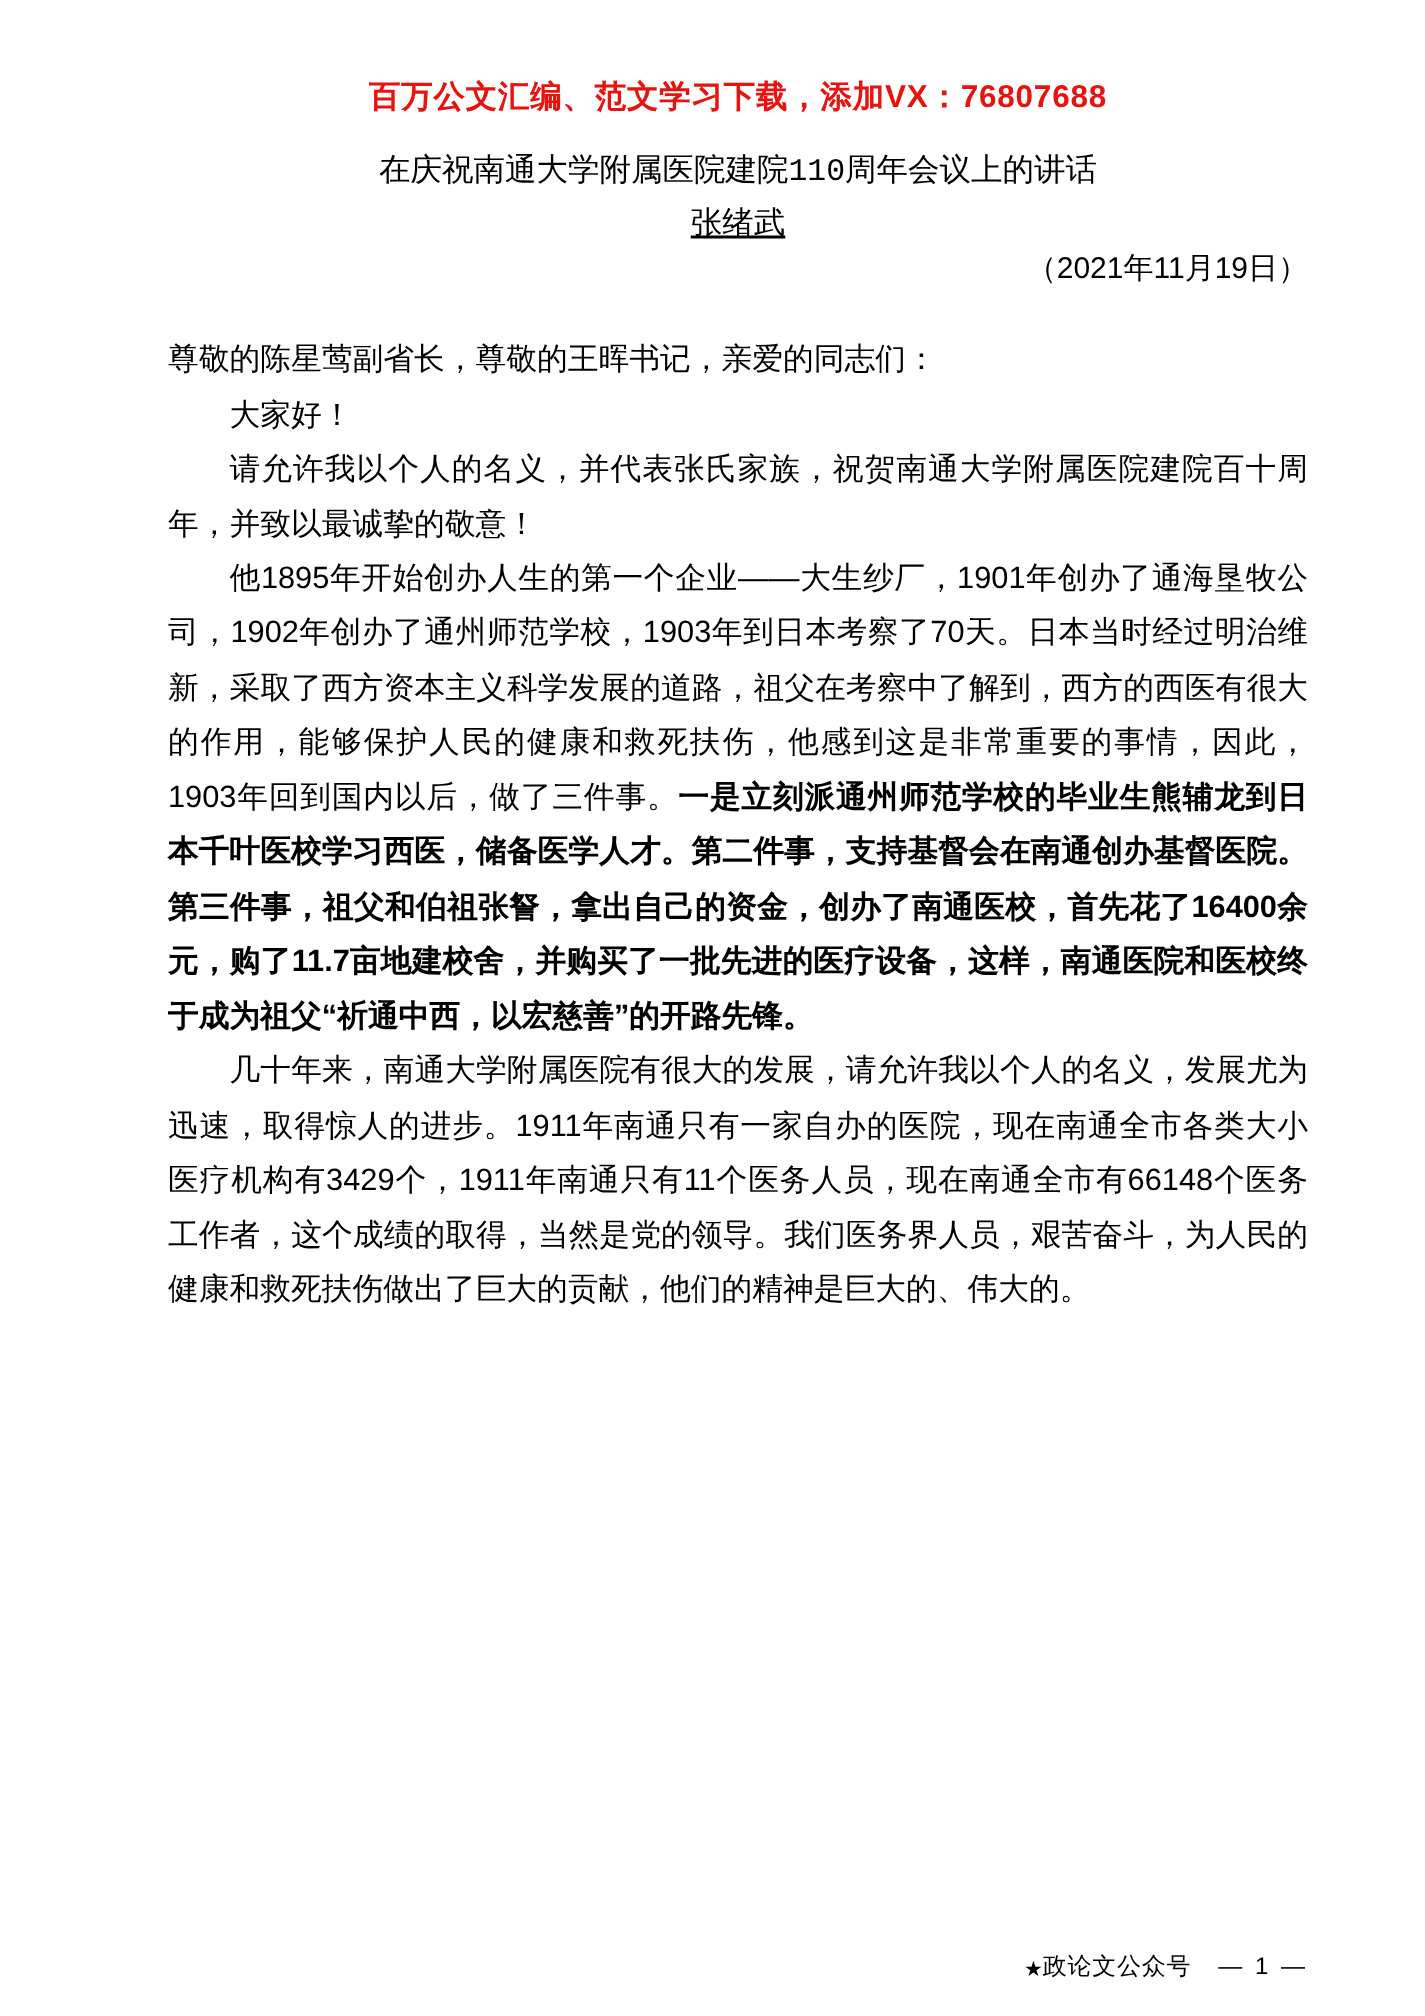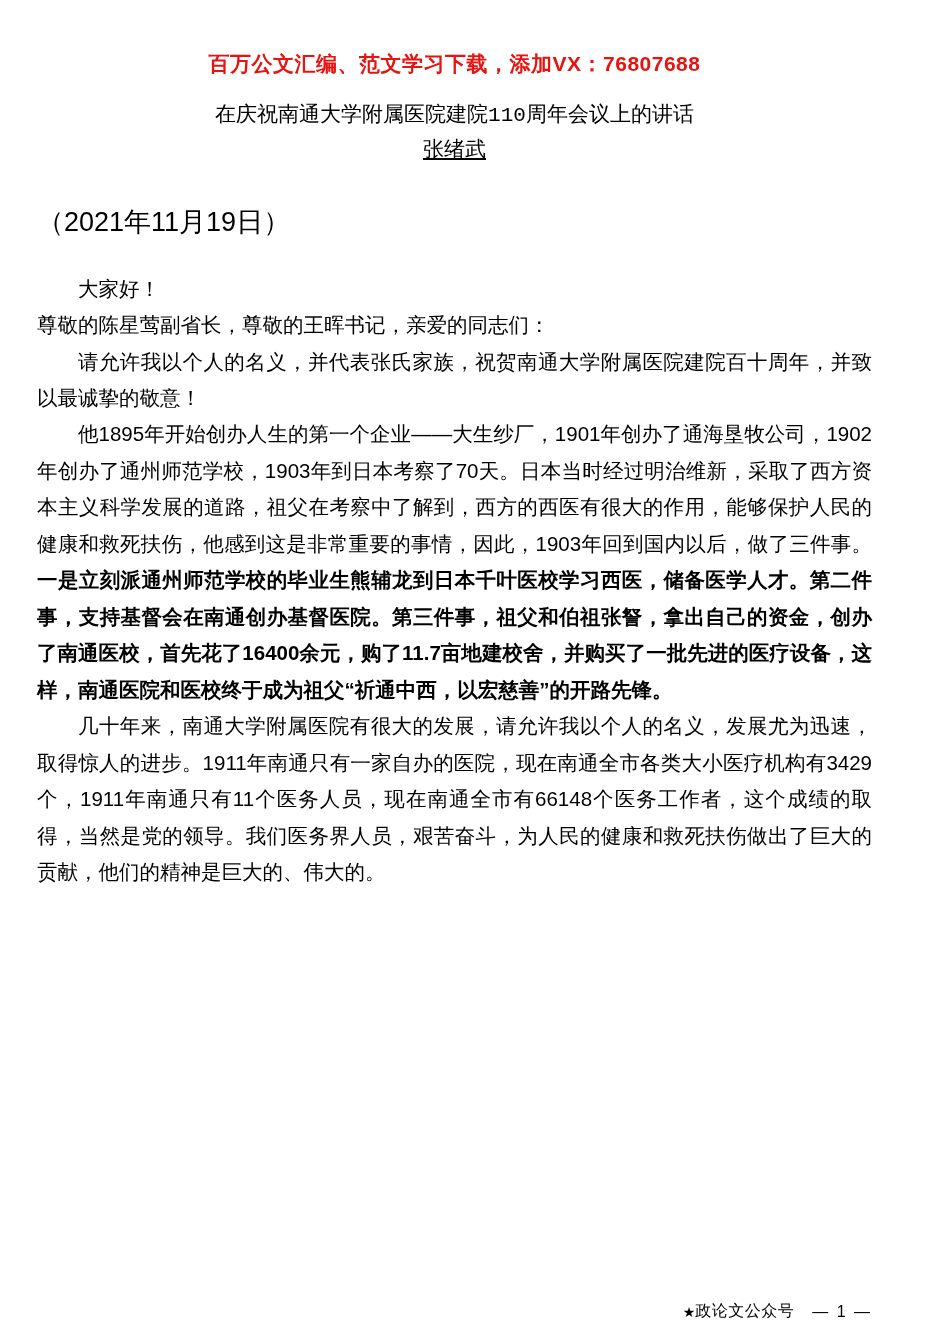--- a/index.html
+++ b/index.html
@@ -12,21 +12,21 @@
     height: 1344px;
     font-family: "Liberation Sans", sans-serif;
     color: #000000;
     position: relative;
     overflow: hidden;
   }
   .page {
     width: 950px;
     height: 1344px;
     box-sizing: border-box;
-    padding: 40px 78px 0 37px;
+    padding: 40px 78px 0 112px;
     position: relative;
   }
   .watermark {
     text-align: center;
     color: #e8130f;
     font-size: 21px;
     font-weight: bold;
     letter-spacing: 0.5px;
     margin-top: 10px;
     margin-bottom: 22px;
@@ -38,25 +38,24 @@
     line-height: 1.55;
     font-family: Liberation Mono, monospace;
   }
   .doc-author {
     text-align: center;
     font-size: 21px;
     line-height: 1.5;
     text-decoration: underline;
   }
   .doc-date {
-    text-align: left;
-    font-size: 27px;
+    text-align: right;
+    font-size: 20px;
     line-height: 1.5;
     margin-bottom: 28px;
-    margin-top: 38px;
   }
   .body-text {
     font-size: 20.5px;
     line-height: 1.78;
     text-align: justify;
     text-justify: inter-ideograph;
   }
   .para {
     margin: 0;
     text-indent: 2em;
@@ -94,22 +93,22 @@
 
 <div class="page">
 
   <div class="watermark">百万公文汇编、范文学习下载，添加VX：76807688</div>
 
   <div class="doc-title">在庆祝南通大学附属医院建院110周年会议上的讲话</div>
   <div class="doc-author">张绪武</div>
   <div class="doc-date">（2021年11月19日）</div>
 
   <div class="body-text" id="body-container">
+      <p class="para noindent"><span>尊敬的陈星莺副省长，尊敬的王晖书记，亲爱的同志们：</span></p>
       <p class="para"><span>大家好！</span></p>
-      <p class="para noindent"><span>尊敬的陈星莺副省长，尊敬的王晖书记，亲爱的同志们：</span></p>
       <p class="para"><span>请允许我以个人的名义，并代表张氏家族，祝贺南通大学附属医院建院百十周年，并致以最诚挚的敬意！</span></p>
       <p class="para"><span>他1895年开始创办人生的第一个企业——大生纱厂，1901年创办了通海垦牧公司，1902年创办了通州师范学校，1903年到日本考察了70天。日本当时经过明治维新，采取了西方资本主义科学发展的道路，祖父在考察中了解到，西方的西医有很大的作用，能够保护人民的健康和救死扶伤，他感到这是非常重要的事情，因此，1903年回到国内以后，做了三件事。</span><span class="bold-run">一是立刻派通州师范学校的毕业生熊辅龙到日本千叶医校学习西医，储备医学人才。第二件事，支持基督会在南通创办基督医院。第三件事，祖父和伯祖张詧，拿出自己的资金，创办了南通医校，首先花了16400余元，购了11.7亩地建校舍，并购买了一批先进的医疗设备，这样，南通医院和医校终于成为祖父“祈通中西，以宏慈善”的开路先锋。</span></p>
       <p class="para"><span>几十年来，南通大学附属医院有很大的发展，请允许我以个人的名义，发展尤为迅速，取得惊人的进步。1911年南通只有一家自办的医院，现在南通全市各类大小医疗机构有3429个，1911年南通只有11个医务人员，现在南通全市有66148个医务工作者，这个成绩的取得，当然是党的领导。我们医务界人员，艰苦奋斗，为人民的健康和救死扶伤做出了巨大的贡献，他们的精神是巨大的、伟大的。</span></p>
     </div>
 
   <div class="footer">
     <span class="star">★</span>
     <span class="footer-brand">政论文公众号</span>
     <span class="footer-page">— 1 —</span>
   </div>

